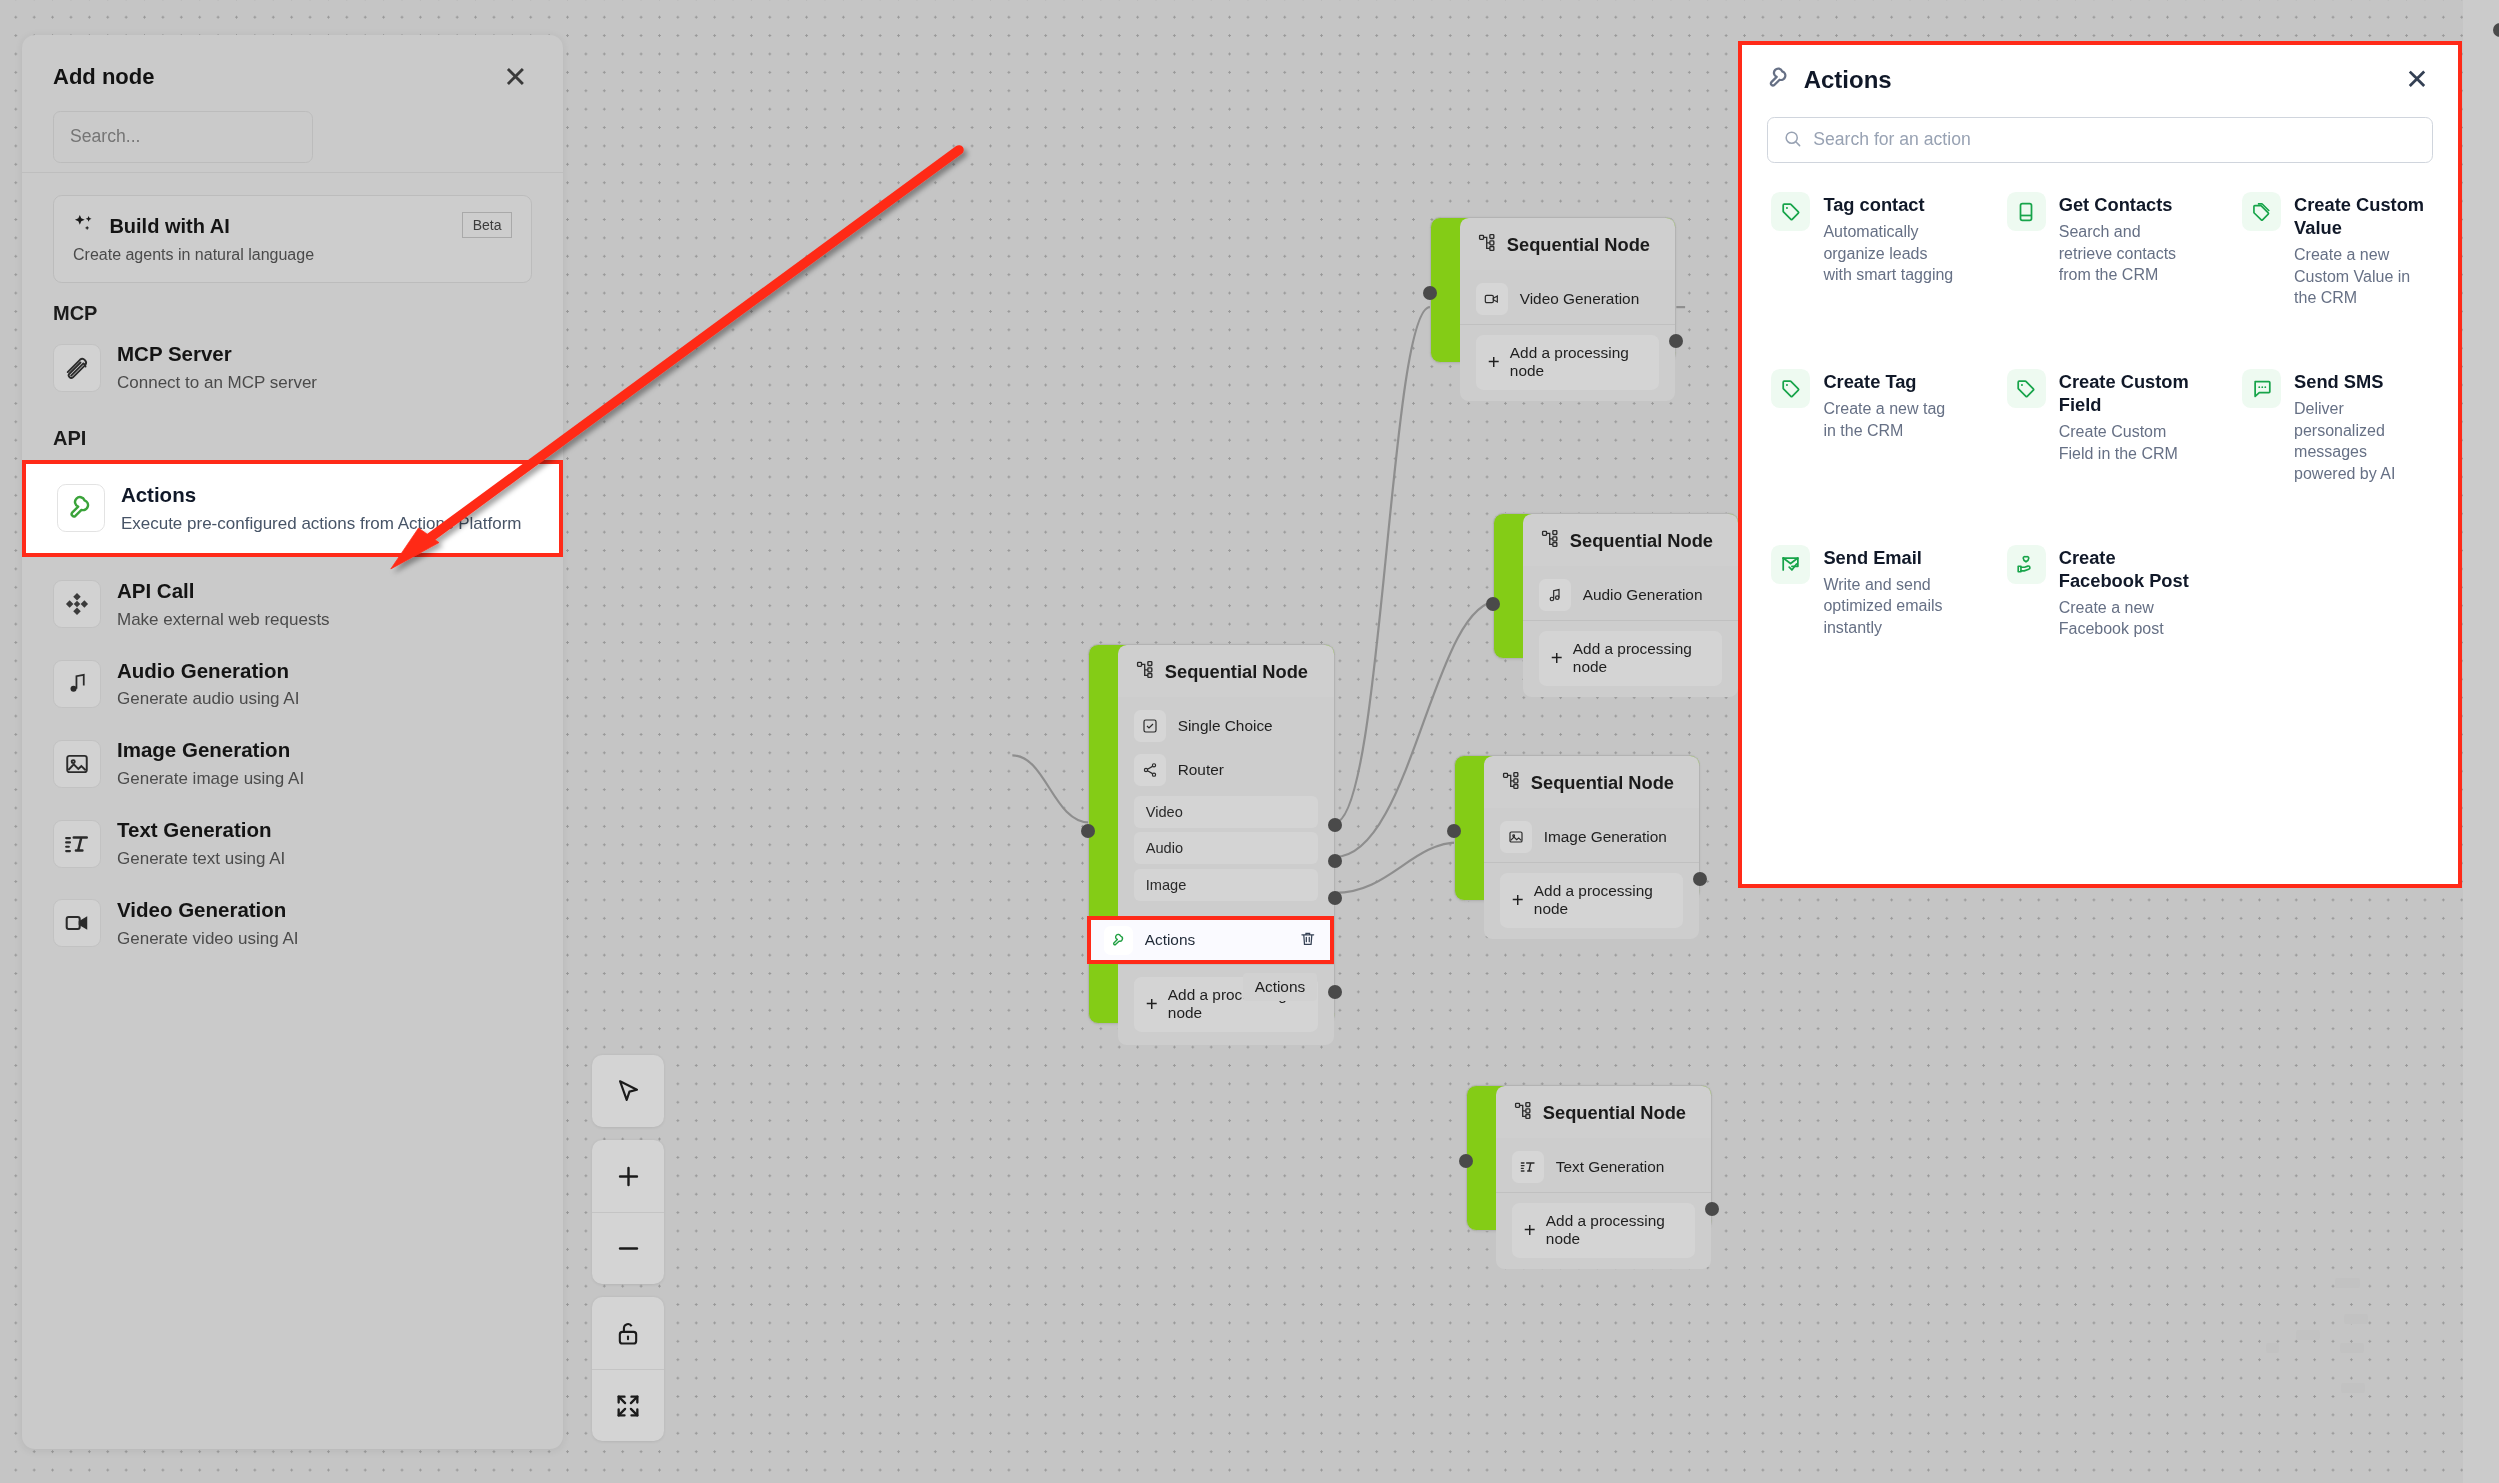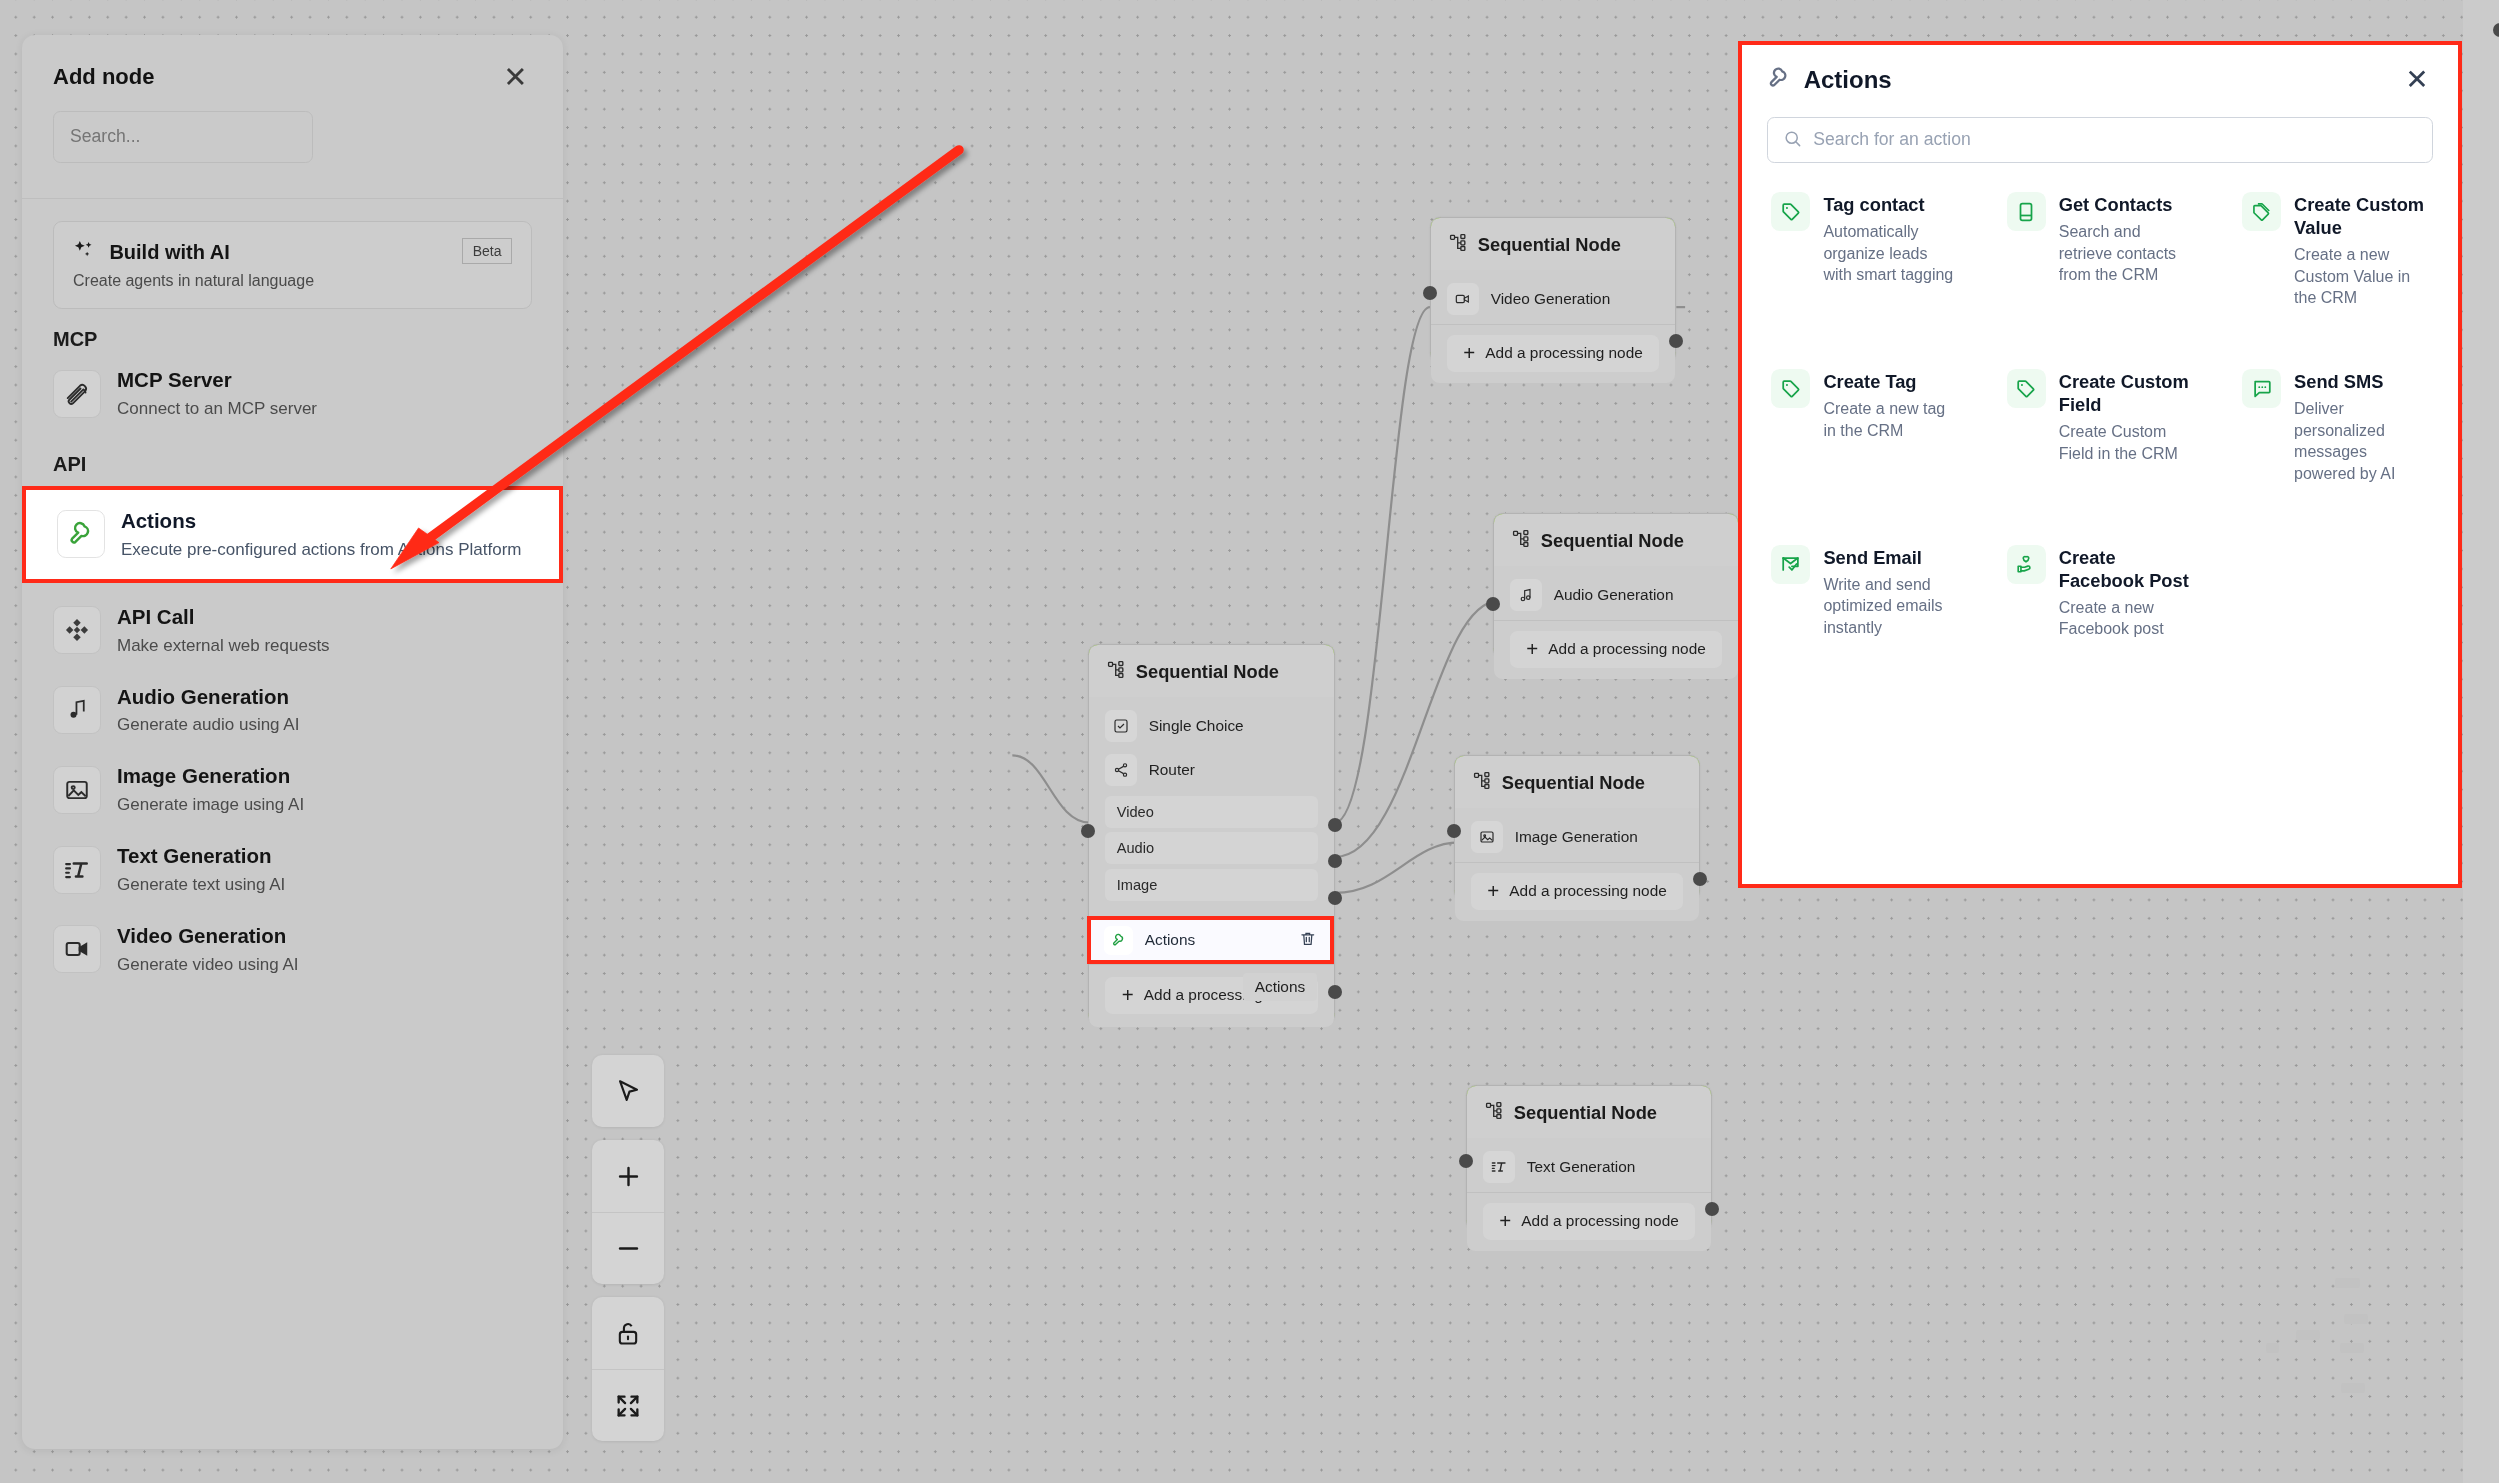--- a/index.html
+++ b/index.html
@@ -28,20 +28,21 @@
   
   .edges { position: absolute; left: 0; top: 0; width: 2500px; height: 1483px; }
 
   
   .node {
     position: absolute;
     background: #84cc16;
     border: 1.5px solid #b3b3b3;
     border-radius: 10.2px;
     box-shadow: 0 0.7px 2.2px rgba(0,0,0,0.06);
+    padding-left: 29px;
   }
   .node-header {
     display: flex; align-items: center; gap: 10.2px;
     padding: 14.6px 17.6px 13px 17.6px;
     font-size: 18.3px; font-weight: bold; color: #1b1b1b;
     background: #cfcfcf;
     border-radius: 8.8px 8.8px 0 0;
   }
   .node-body { padding: 7.3px 16px 5.9px 16px; background: #cdcdcd; }
   .node-footer {
@@ -99,21 +100,21 @@
   .sb-head {
     display: flex; align-items: center; justify-content: space-between;
     padding: 29px 31px 20.5px 31px;
   }
   .sb-title { font-size: 22px; font-weight: bold; color: #121212; }
   .sb-close {
     font-size: 29px; color: #3a3a3a; line-height: 0.7;
     font-weight: 300; cursor: pointer; padding: 0 4.4px;
   }
   .sb-search {
-    margin: 0 31px 35px 31px;
+    margin: 0 31px 9px 31px;
     border: 1.5px solid #bcbcbc; border-radius: 7.3px;
     padding: 14.6px 16px; font-size: 17.6px; color: #5e5e5e;
     background: transparent;
   }
   .sb-divider { height: 1.5px; background: #bebebe; margin: 0; }
   .sb-ai-card {
     margin: 22px 31px 0 31px;
     border: 1.5px solid #bcbcbc; border-radius: 8.8px;
     padding: 16px 19px 17.6px 19px;
     background: #cdcdcd;

